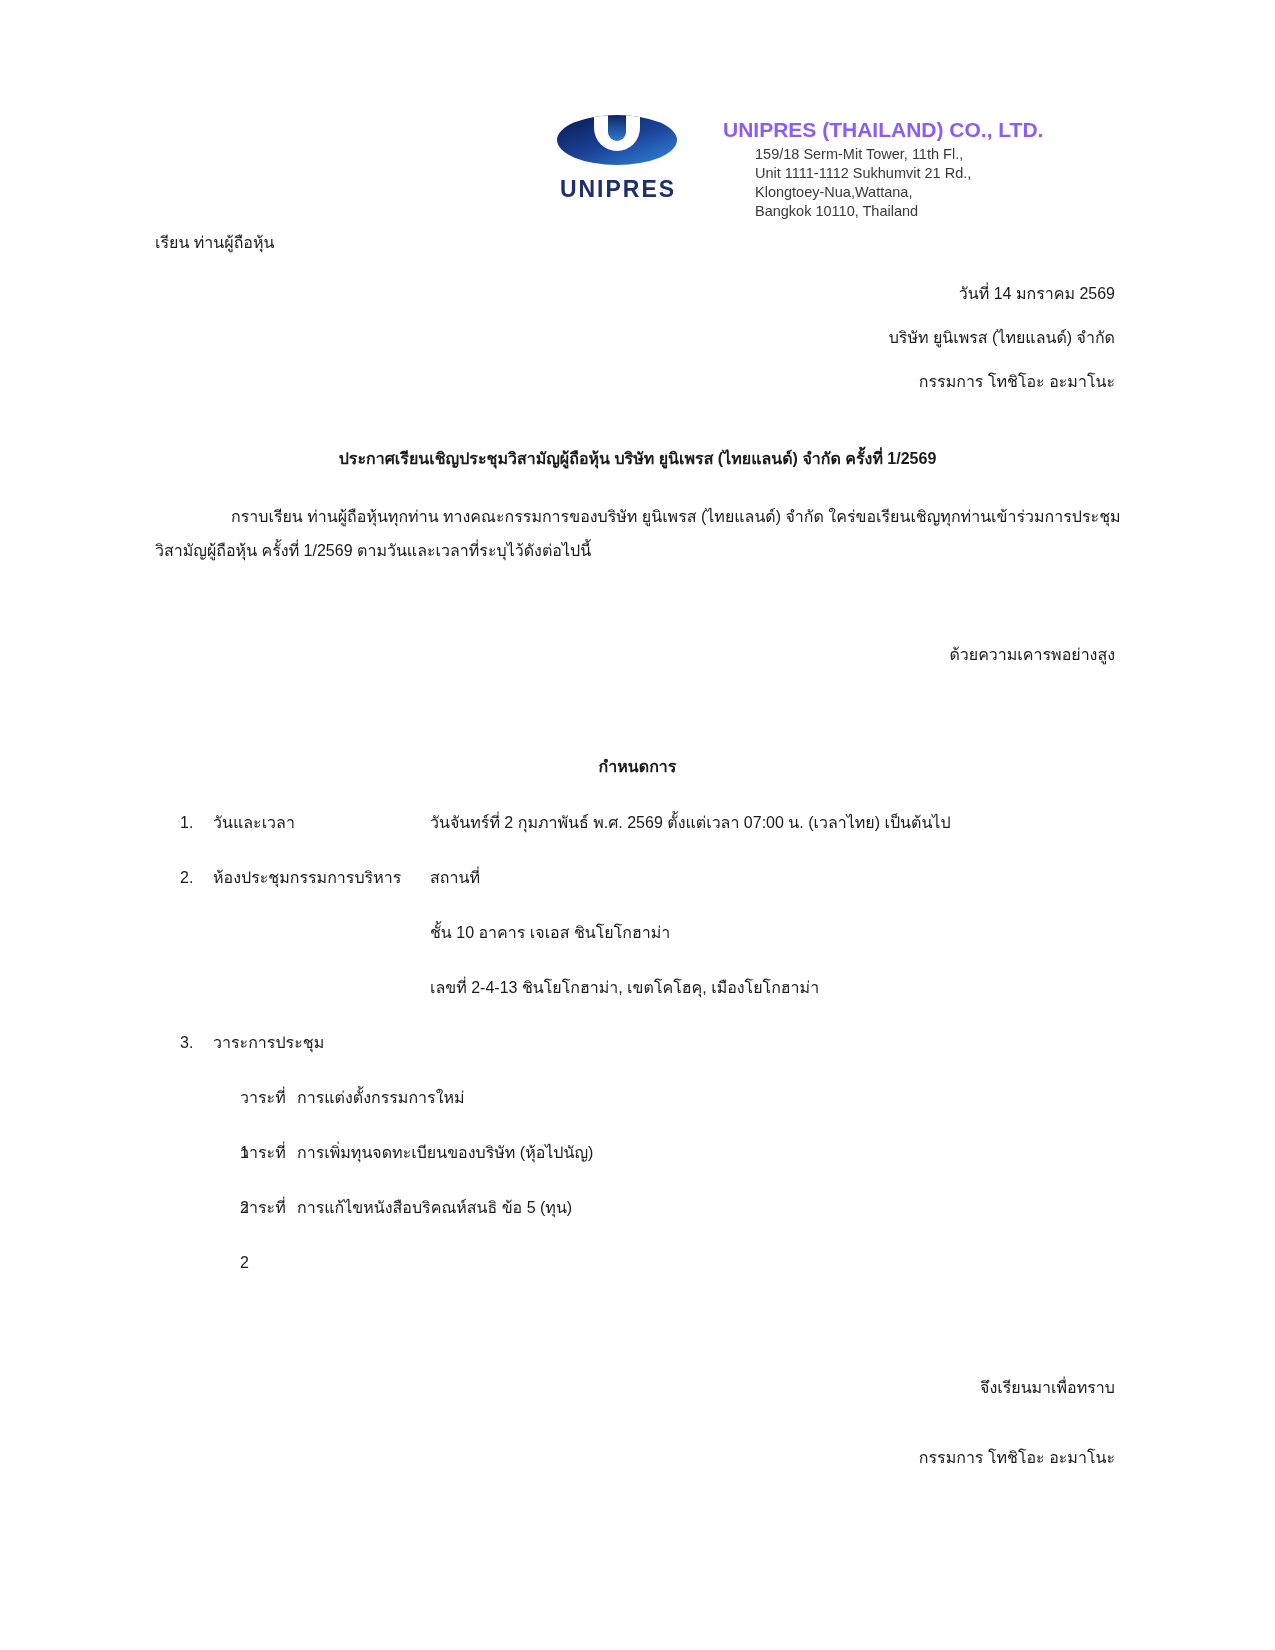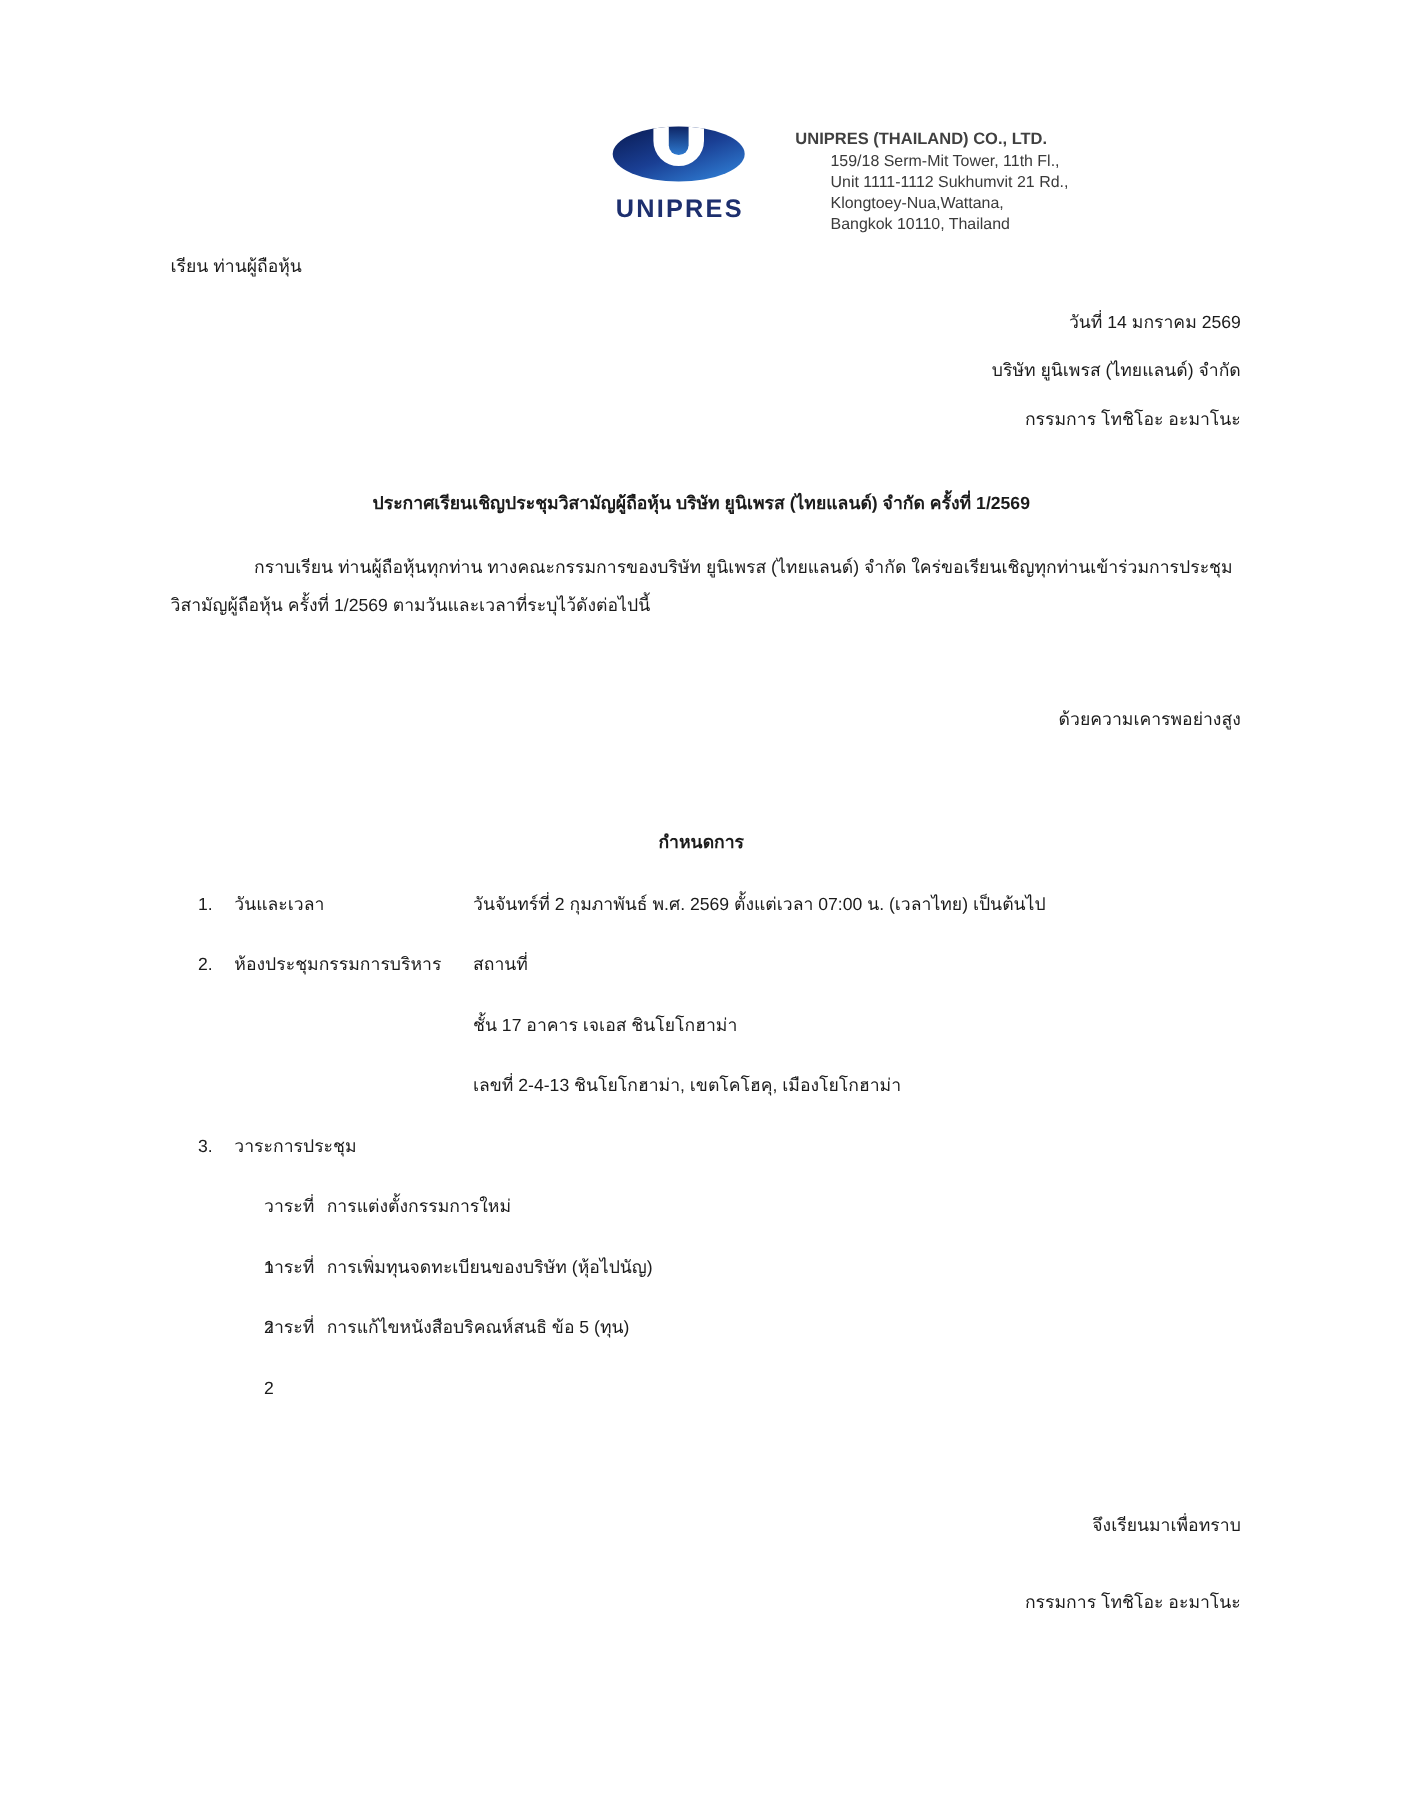--- a/index.html
+++ b/index.html
@@ -31,26 +31,26 @@
     background:linear-gradient(180deg,#0e2565 0%,#2e7ad0 100%);
     border-radius:0 0 9px 9px;
   }
   .logo-wordmark {
     position:absolute; left:-2px; top:61px; width:126px;
     text-align:center;
     font-size:23px; font-weight:bold; letter-spacing:2px;
     color:#1d2f6e;
   }
   .company-block { position:absolute; left:166px; top:3px; width:330px; }
-  .company-name { font-size:15px; font-weight:bold; color:#404040; margin-bottom:3px; }
+  .company-name { font-size:21px; font-weight:bold; color:#8b5cf6; margin-bottom:3px; }
   .company-address div { font-size:14.5px; line-height:19px; color:#3a3a3a;margin-left:32px; }
   
   .abs { position:absolute; }
   .txt { font-size:16px; line-height:30px; }
-  .right-block { right:147px; text-align:right; }
+  .right-block { right:160px; text-align:right; }
   .salutation { top:228px; left:155px; }
   .date-block { top:272px; line-height:44px; }
   .letter-title {
     top:444px; left:100px; right:100px;
     text-align:center; font-weight:bold;
   }
   .body-paragraph {
     top:500px; left:155px; right:150px;
     line-height:34px; text-indent:76px; text-align:left;
   }
@@ -116,21 +116,21 @@
     </div>
 
     <div class="sched-row">
       <span class="sched-no">2.</span>
       <span>ห้องประชุมกรรมการบริหาร</span>
       <span>สถานที่</span>
     </div>
     <div class="sched-row">
       <span></span>
         <span></span>
-      <span>ชั้น 17 อาคาร เจเอส ชินโยโกฮาม่า</span>
+      <span>ชั้น 10 อาคาร เจเอส ชินโยโกฮาม่า</span>
     </div>
     <div class="sched-row">
       <span></span>
         <span></span>
       <span>เลขที่ 2-4-13 ชินโยโกฮาม่า, เขตโคโฮคุ, เมืองโยโกฮาม่า</span>
     </div>
 
     <div class="sched-row">
       <span class="sched-no">3.</span>
       <span>วาระการประชุม</span>

